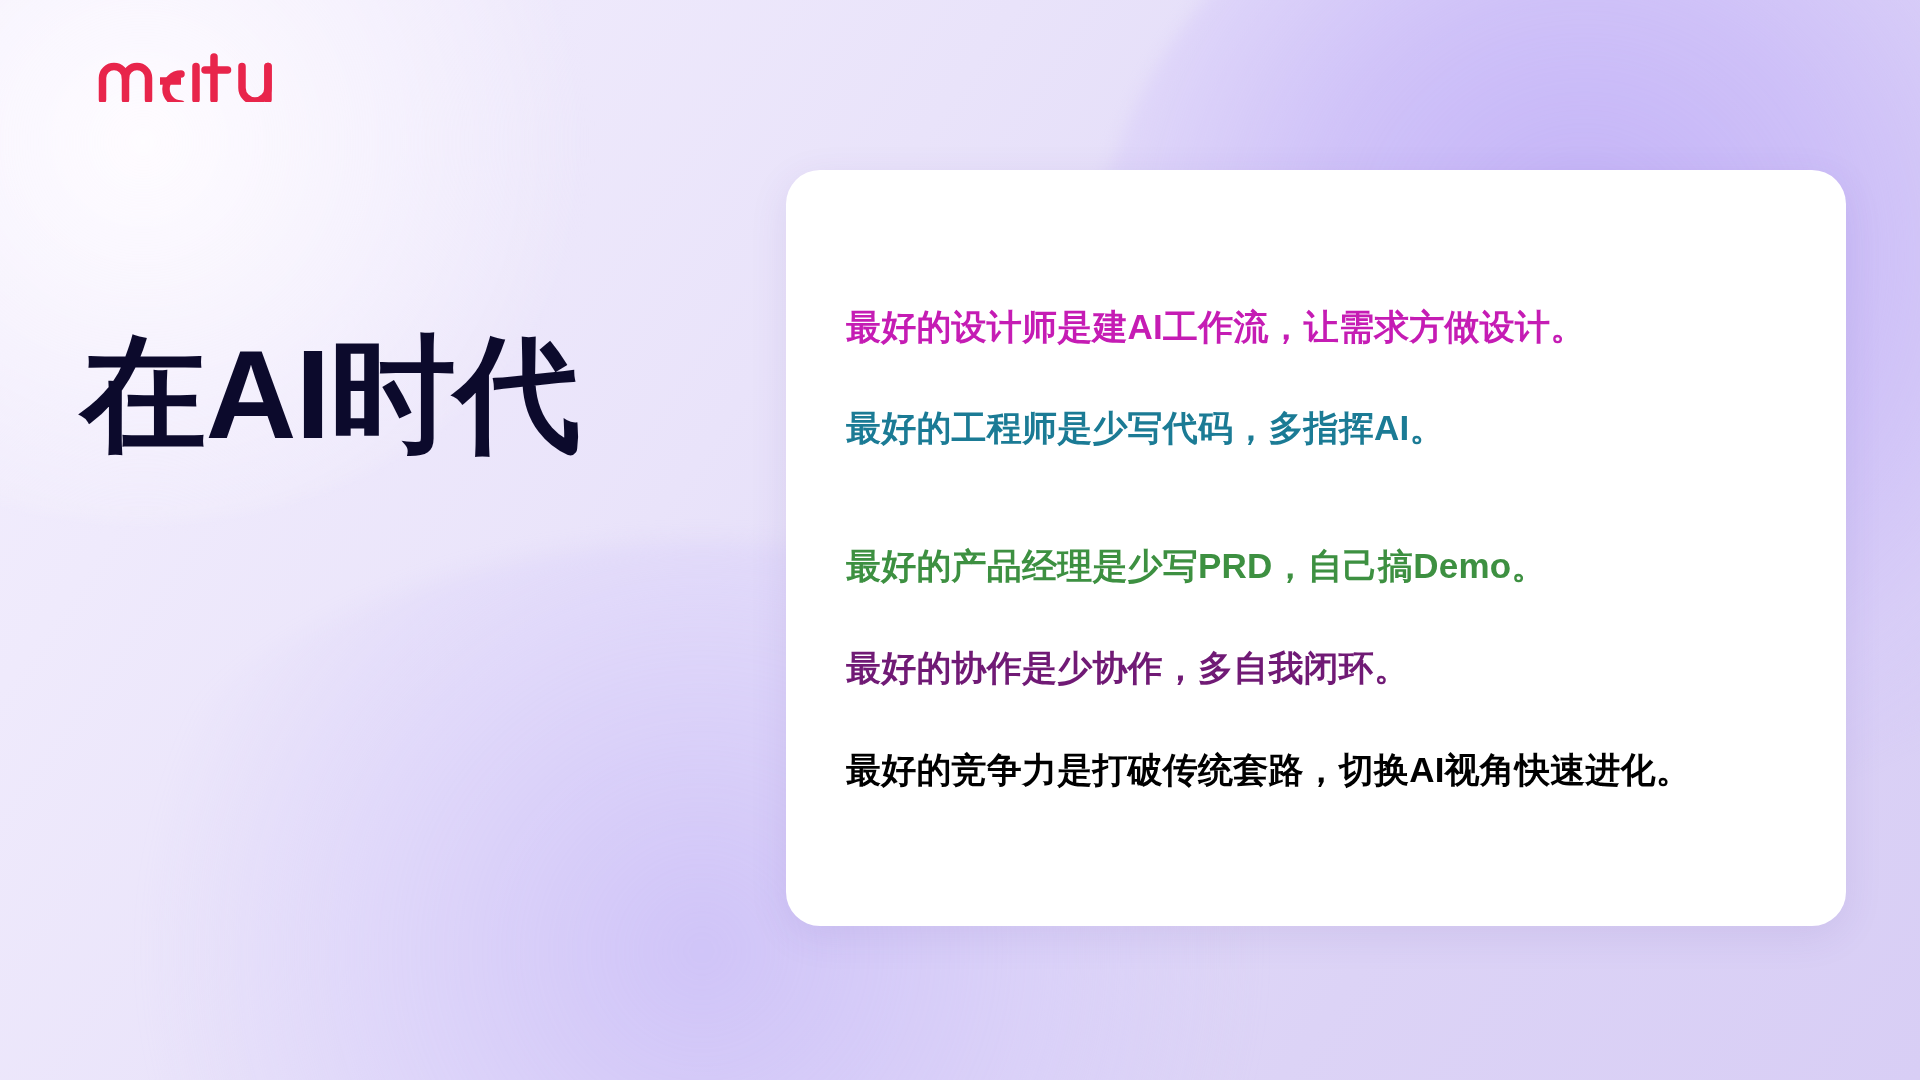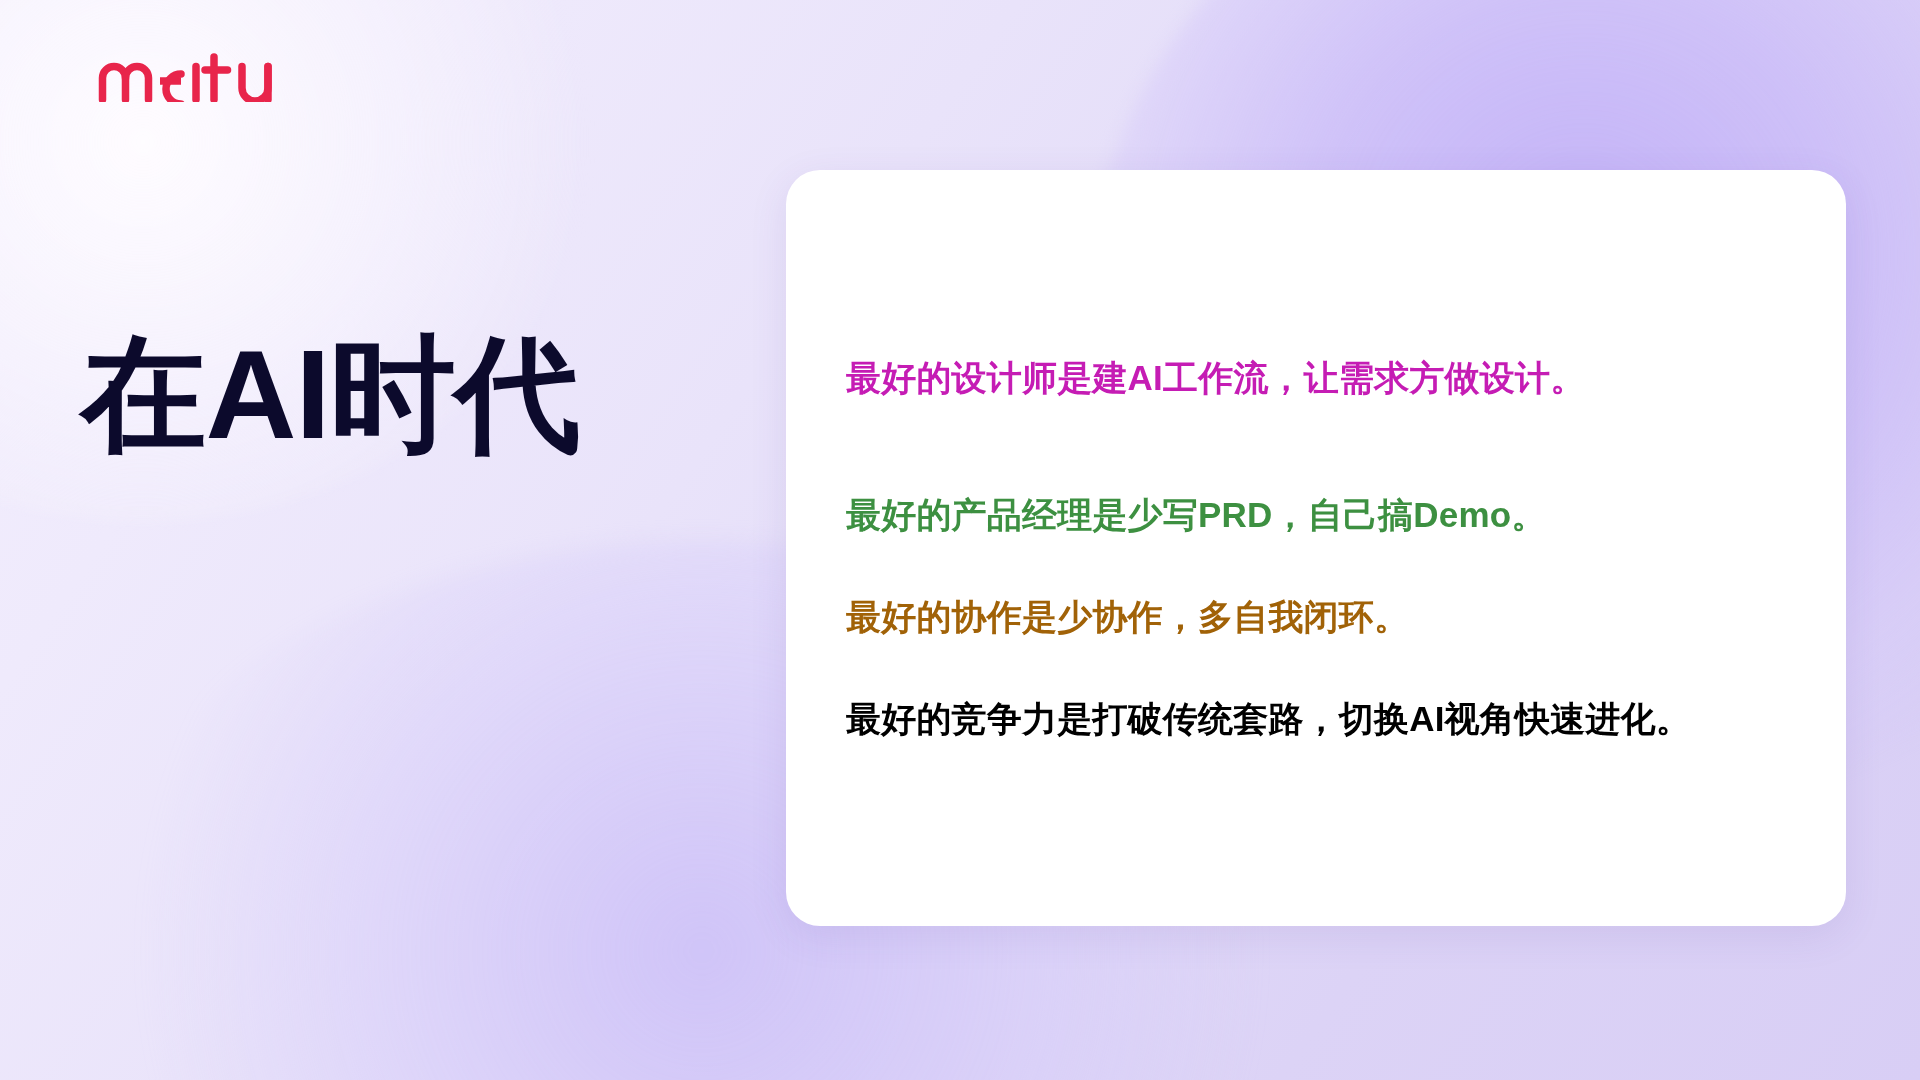--- a/index.html
+++ b/index.html
@@ -167,19 +167,20 @@
     </svg>
   </div>
 
   <div class="headline">
     <div class="headline-text" style="color: rgb(12, 10, 44);">在AI时代</div>
   </div>
 
   <div class="statement-card">
     <div class="statement-list">
       <div class="statement-line" style="color: rgb(197, 28, 180);">最好的设计师是建AI工作流，让需求方做设计。</div>
+      <div class="statement-line" style="color: rgb(27, 123, 149);">最好的工程师是少写代码，多指挥AI。</div>
       <div class="statement-line" style="color: rgb(61, 144, 65); margin-top: 36px;">最好的产品经理是少写PRD，自己搞Demo。</div>
-      <div class="statement-line" style="color: #a16207;">最好的协作是少协作，多自我闭环。</div>
+      <div class="statement-line" style="color: #701a75;">最好的协作是少协作，多自我闭环。</div>
       <div class="statement-line" style="color: #000000;">最好的竞争力是打破传统套路，切换AI视角快速进化。</div>
     </div>
   </div>
 
 </div>
 
 </body></html>

